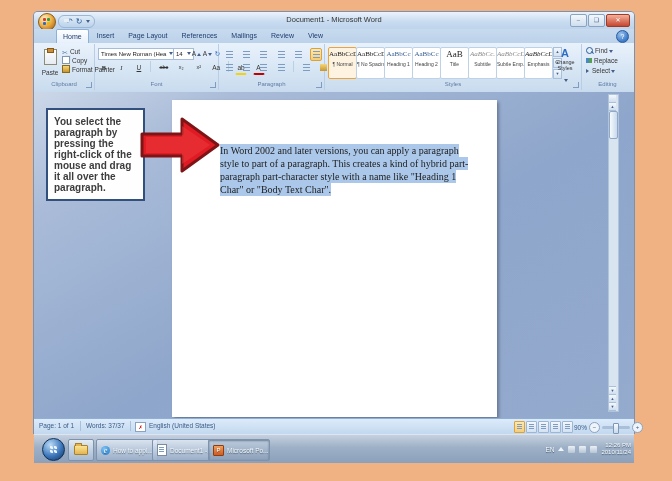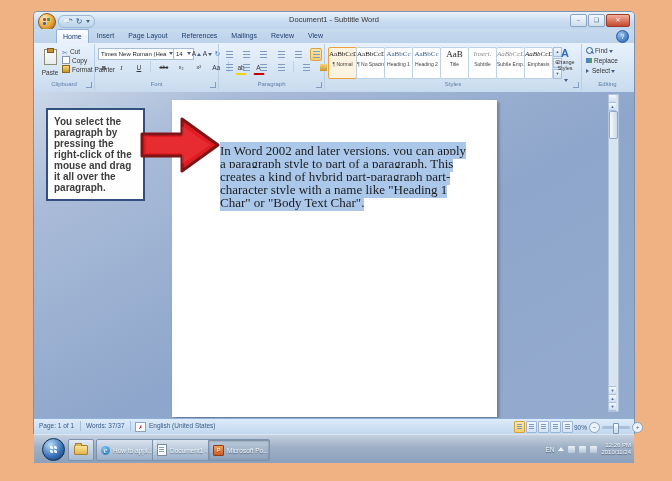--- a/index.html
+++ b/index.html
@@ -77,21 +77,21 @@
   
   .ed-row{position:absolute;left:4px;font-size:6.5px;color:#333;white-space:nowrap;line-height:10px}
   .mag{display:inline-block;width:5px;height:5px;border:1px solid #2b5f9e;border-radius:50%;position:relative;margin-right:2px;vertical-align:-1px}
   .mag:after{content:"";position:absolute;left:4px;top:4px;width:3px;height:1px;background:#2b5f9e;transform:rotate(45deg)}
   .rep-ic{display:inline-block;width:6px;height:5px;margin-right:2px;background:linear-gradient(90deg,#4a87c8 50%,#57a04c 50%)}
   .sel-ic{display:inline-block;width:0;height:0;border-left:3px solid #44608a;border-top:2px solid transparent;border-bottom:2px solid transparent;margin-right:3px}
 
   
   .docarea{position:absolute;left:0;top:80px;width:600px;height:326px;background:linear-gradient(150deg,#ccd8e9 0%,#a9bbd8 18%,#8ea6cb 55%,#94abce 100%);overflow:hidden}
   .page{position:absolute;left:138px;top:8px;width:325px;height:317px;background:#fff;box-shadow:2px 2px 3px rgba(50,60,85,.45);z-index:1}
-  .docpara{position:absolute;left:48px;top:44px;width:252px;font-family:"Liberation Serif",serif;font-size:13px;line-height:13px;color:#1c1c1c}
+  .docpara{position:absolute;left:48px;top:44px;width:252px;font-family:"Liberation Serif",serif;font-size:10px;line-height:13px;color:#1c1c1c}
   .selhl{background:#abc8ea;padding:1px 0}
   .callout{position:absolute;left:12px;top:16px;width:83px;padding:6px;background:#fefefe;border:2px solid #31507d;font-size:10px;line-height:11px;font-weight:bold;color:#3d3d3d;z-index:2}
   .red-arrow{position:absolute;left:106px;top:22px;z-index:3}
   .vscroll{position:absolute;right:15px;top:2px;width:9px;height:316px;background:#d9e4f1;border:1px solid #b0c4dc}
   .sbx{position:absolute;left:0;width:7px;text-align:center;background:linear-gradient(#f4f8fc,#cfdeee);border-bottom:1px solid #a9c0da;font-size:4px;line-height:7px;color:#44608a}
   .sb-thumb{position:absolute;left:0;top:16px;width:7px;height:26px;background:linear-gradient(90deg,#f6fafd,#c9d9ec);border:1px solid #8fa8c8;border-radius:2px}
 
   
   .statusbar{position:absolute;left:0;top:406px;width:600px;height:15px;background:linear-gradient(#ddebfa,#c2d8ef);border-top:1px solid #8fb0d6;font-size:6.5px;color:#3a5a85}
   .st{position:absolute;top:3px;white-space:nowrap}
@@ -140,21 +140,21 @@
             <i class="f3"></i>
             <i class="f4"></i>
           </span>
       </div>
       <div class="qat">
         <span><span class="save-ic"></span></span>
         <span class="glyph">↶</span>
         <span class="glyph">↻</span>
         <span class="dd"></span>
       </div>
-      <div class="title-text">Document1 - Subtitle Word</div>
+      <div class="title-text">Document1 - Microsoft Word</div>
       <div class="win-controls">
         <span class="wc">–</span>
         <span class="wc">❑</span>
         <span class="wc close">✕</span>
       </div>
     </div>
 
     <div class="tabrow">
       <span class="tab first active">Home</span>
       <span class="tab">Insert</span>
@@ -243,21 +243,21 @@
           </div>
         <div class="sitem s-head" style="left:87px">
             <span class="sprev">AaBbCc</span>
             <span class="snm">Heading 2</span>
           </div>
         <div class="sitem s-title" style="left:115px">
             <span class="sprev">AaB</span>
             <span class="snm">Title</span>
           </div>
         <div class="sitem s-it s-gray" style="left:143px">
-            <span class="sprev">Insert.</span>
+            <span class="sprev">AaBbCc.</span>
             <span class="snm">Subtitle</span>
           </div>
         <div class="sitem s-it s-gray" style="left:171px">
             <span class="sprev">AaBbCcDd</span>
             <span class="snm">Subtle Emp...</span>
           </div>
         <div class="sitem s-it" style="left:199px">
             <span class="sprev">AaBbCcDd</span>
             <span class="snm">Emphasis</span>
           </div>

